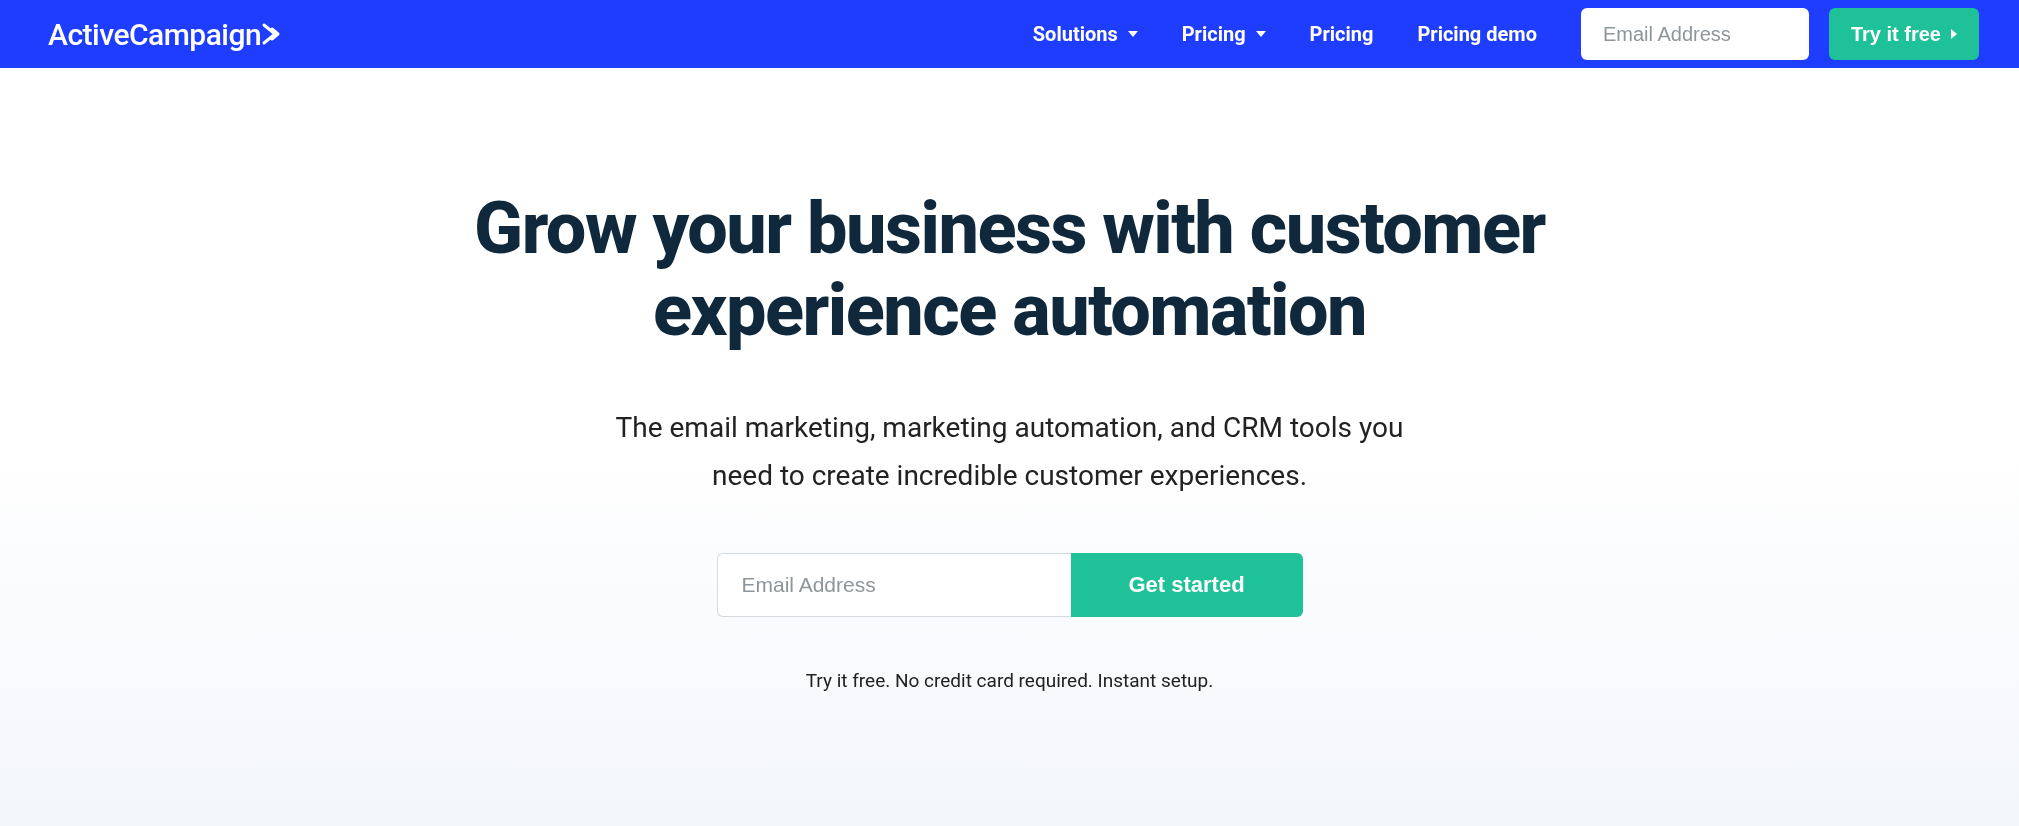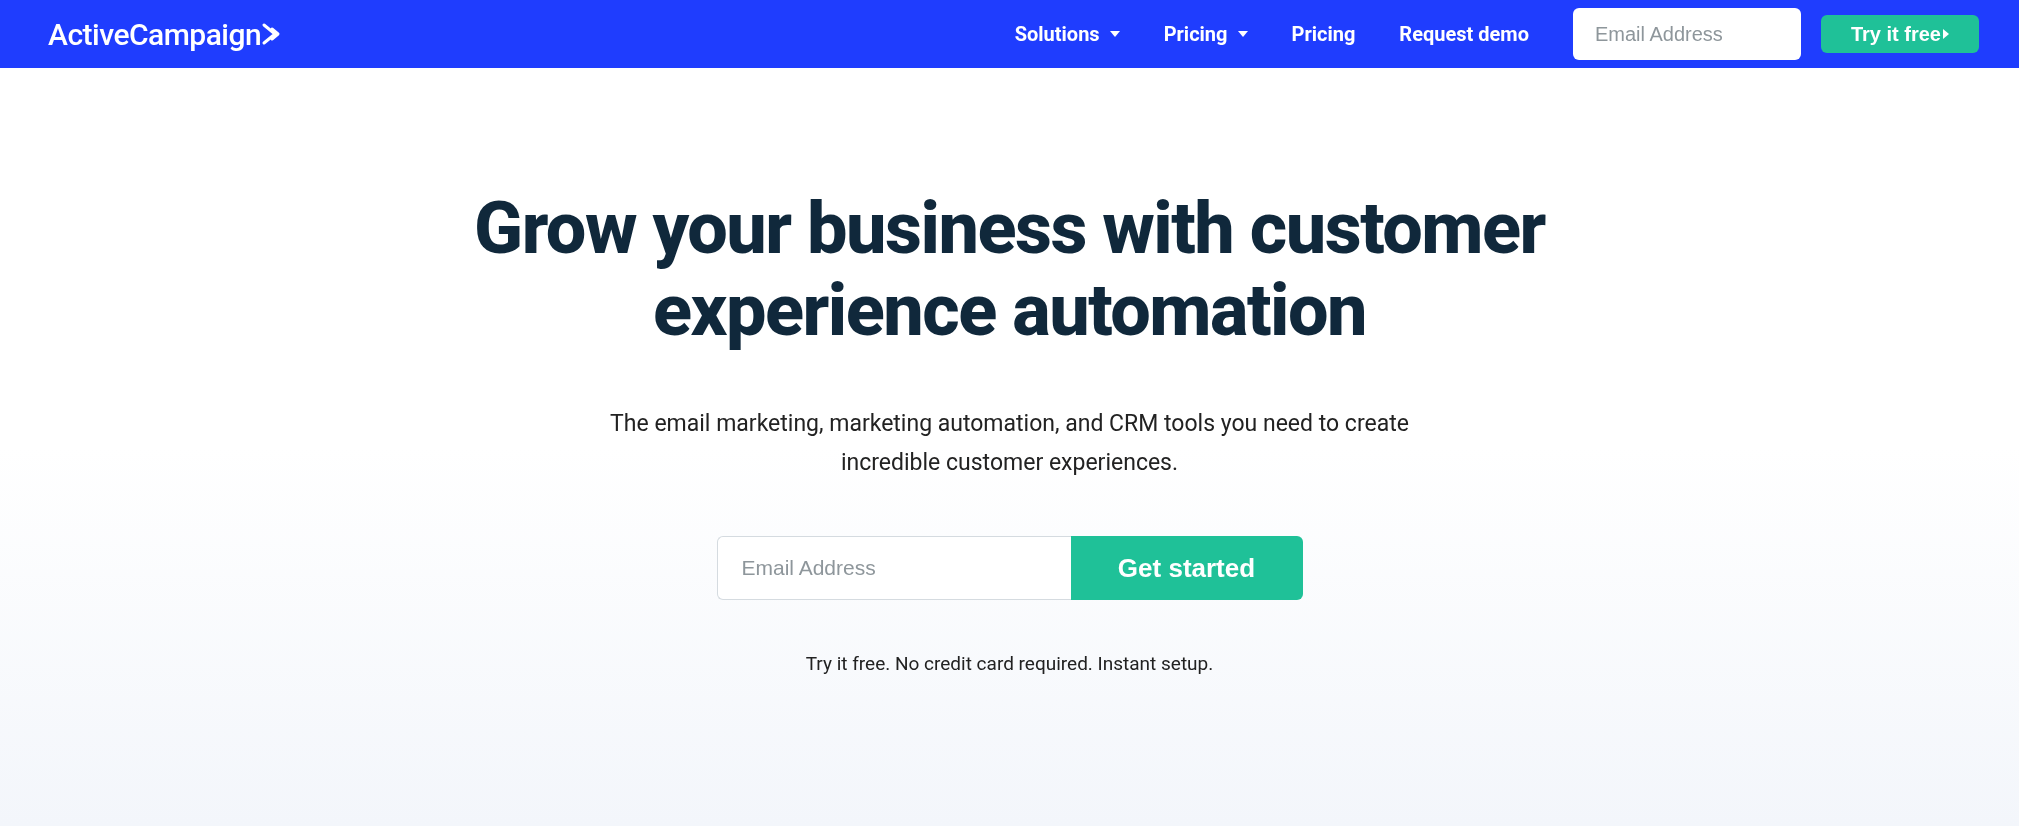--- a/index.html
+++ b/index.html
@@ -66,31 +66,31 @@
     border: none;
     padding: 0 22px;
     font-size: 20px;
     color: #333;
     background: #fff;
   }
   .header-email-input::placeholder {
     color: #8e969b;
   }
   .try-free-btn {
-    height: 38px;
-    padding: 0 30px;
+    height: 52px;
+    padding: 0 22px;
     background: #1FC198;
     color: #fff;
     border: none;
     border-radius: 6px;
     font-size: 20px;
     font-weight: 700;
     display: flex;
     align-items: center;
-    gap: 2px;
+    gap: 10px;
     cursor: pointer;
   }
   .try-free-caret {
     display: inline-block;
     width: 0;
     height: 0;
     border-top: 5px solid transparent;
     border-bottom: 5px solid transparent;
     border-left: 6px solid #fff;
   }
@@ -103,21 +103,21 @@
   .hero-title {
     font-size: 72px;
     font-weight: 800;
     color: #10283B;
     line-height: 1.14;
     letter-spacing: -1.5px;
     max-width: 1300px;
     margin: 0 auto;
   }
   .hero-sub {
-    font-size: 23px;
+    font-size: 28px;
     color: #222;
     line-height: 1.7;
     max-width: 820px;
     margin: 52px auto 0;
     font-weight: 400;
   }
   .hero-form {
     display: flex;
     justify-content: center;
     margin-top: 54px;
@@ -135,21 +135,21 @@
   .hero-email-input::placeholder {
     color: #8e969b;
   }
   .get-started-btn {
     width: 232px;
     height: 64px;
     background: #1FC198;
     color: #fff;
     border: none;
     border-radius: 0 6px 6px 0;
-    font-size: 26px;
+    font-size: 22px;
     font-weight: 700;
     cursor: pointer;
   }
   .hero-note {
     font-size: 19px;
     color: #222;
     margin-top: 52px;
   }
 </style>
 </head>
@@ -173,21 +173,21 @@
         <span class="caret"></span>
       </div>
       <div class="nav-item">
         <span>Pricing</span>
         <span class="caret"></span>
       </div>
       <div class="nav-item">
         <span>Pricing</span>
       </div>
       <div class="nav-item">
-        <span>Request demo</span>
+        <span>Pricing demo</span>
       </div>
     </nav>
 
     <div class="header-right">
       <input type="text" class="header-email-input" placeholder="Email Address" style="">
       <button class="try-free-btn">
         <span>Try it free</span>
         <span class="try-free-caret"></span>
       </button>
     </div>

